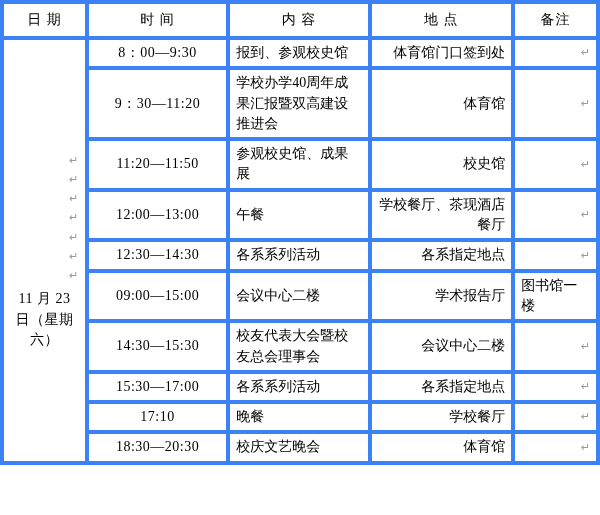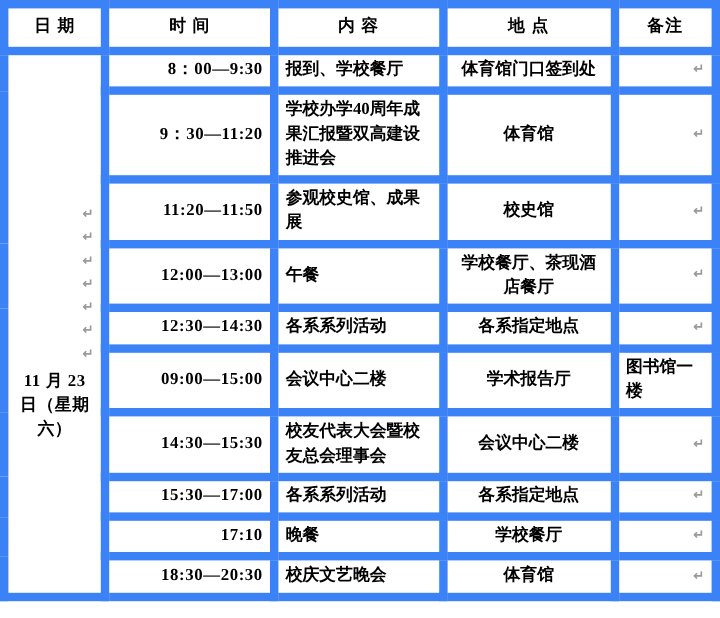--- a/index.html
+++ b/index.html
@@ -13,26 +13,26 @@
     font-family: "Liberation Serif", "DejaVu Serif", serif;
     color: #000000;
     overflow: hidden;
   }
   .schedule-table {
     border-collapse: collapse;
     width: 600px;
     table-layout: fixed;
   }
   .schedule-table td, .schedule-table th {
-    border: 7px solid #3b82f6;
+    border: 4px solid #3b82f6;
     padding: 3px 6px;
     font-size: 14px;
     line-height: 1.45;
     vertical-align: middle;
-    font-weight: bold;
+    font-weight: normal;
   }
   .col-date   { width: 78px; }
   .col-time   { width: 130px; }
   .col-content{ width: 130px; }
   .col-place  { width: 132px; }
   .col-remark { width: 78px; }
 
   thead td {
     text-align: center;
     font-weight: bold;
@@ -40,29 +40,29 @@
     letter-spacing: 1px;
   }
   .cell-date {
     text-align: left;
     vertical-align: bottom;
     padding-bottom: 10px;
     line-height: 1.6;
     letter-spacing: 0.5px;
   }
   .cell-time {
-    text-align: right;
+    text-align: center;
     letter-spacing: 0.5px;
   }
   .cell-content {
     text-align: left;
     padding-left: 8px;
   }
   .cell-place {
-    text-align: center;
+    text-align: right;
     padding-left: 8px;
     margin-left: 35px;
   }
   .cell-remark {
     text-align: left;
     padding-left: 8px;
   }
   
   .pilcrow {
     color: #9a9a9a;
@@ -103,21 +103,21 @@
     </tr>
   </thead>
   <tbody>
 
     <tr>
       <td class="cell-date" rowspan="10">
         <div class="date-marks">↵<br>↵<br>↵<br>↵<br>↵<br>↵<br>↵</div>
         <div class="date-text">11 月 23 日（星期六）</div>
       </td>
       <td class="cell-time">8：00—9:30</td>
-      <td class="cell-content">报到、学校餐厅</td>
+      <td class="cell-content">报到、参观校史馆</td>
       <td class="cell-place">体育馆门口签到处</td>
       <td class="cell-remark">
           <span class="pilcrow">↵</span>
         </td>
     </tr>
 
     <tr>
       <td class="cell-time">9：30—11:20</td>
       <td class="cell-content">学校办学40周年成果汇报暨双高建设推进会</td>
       <td class="cell-place">体育馆</td>

